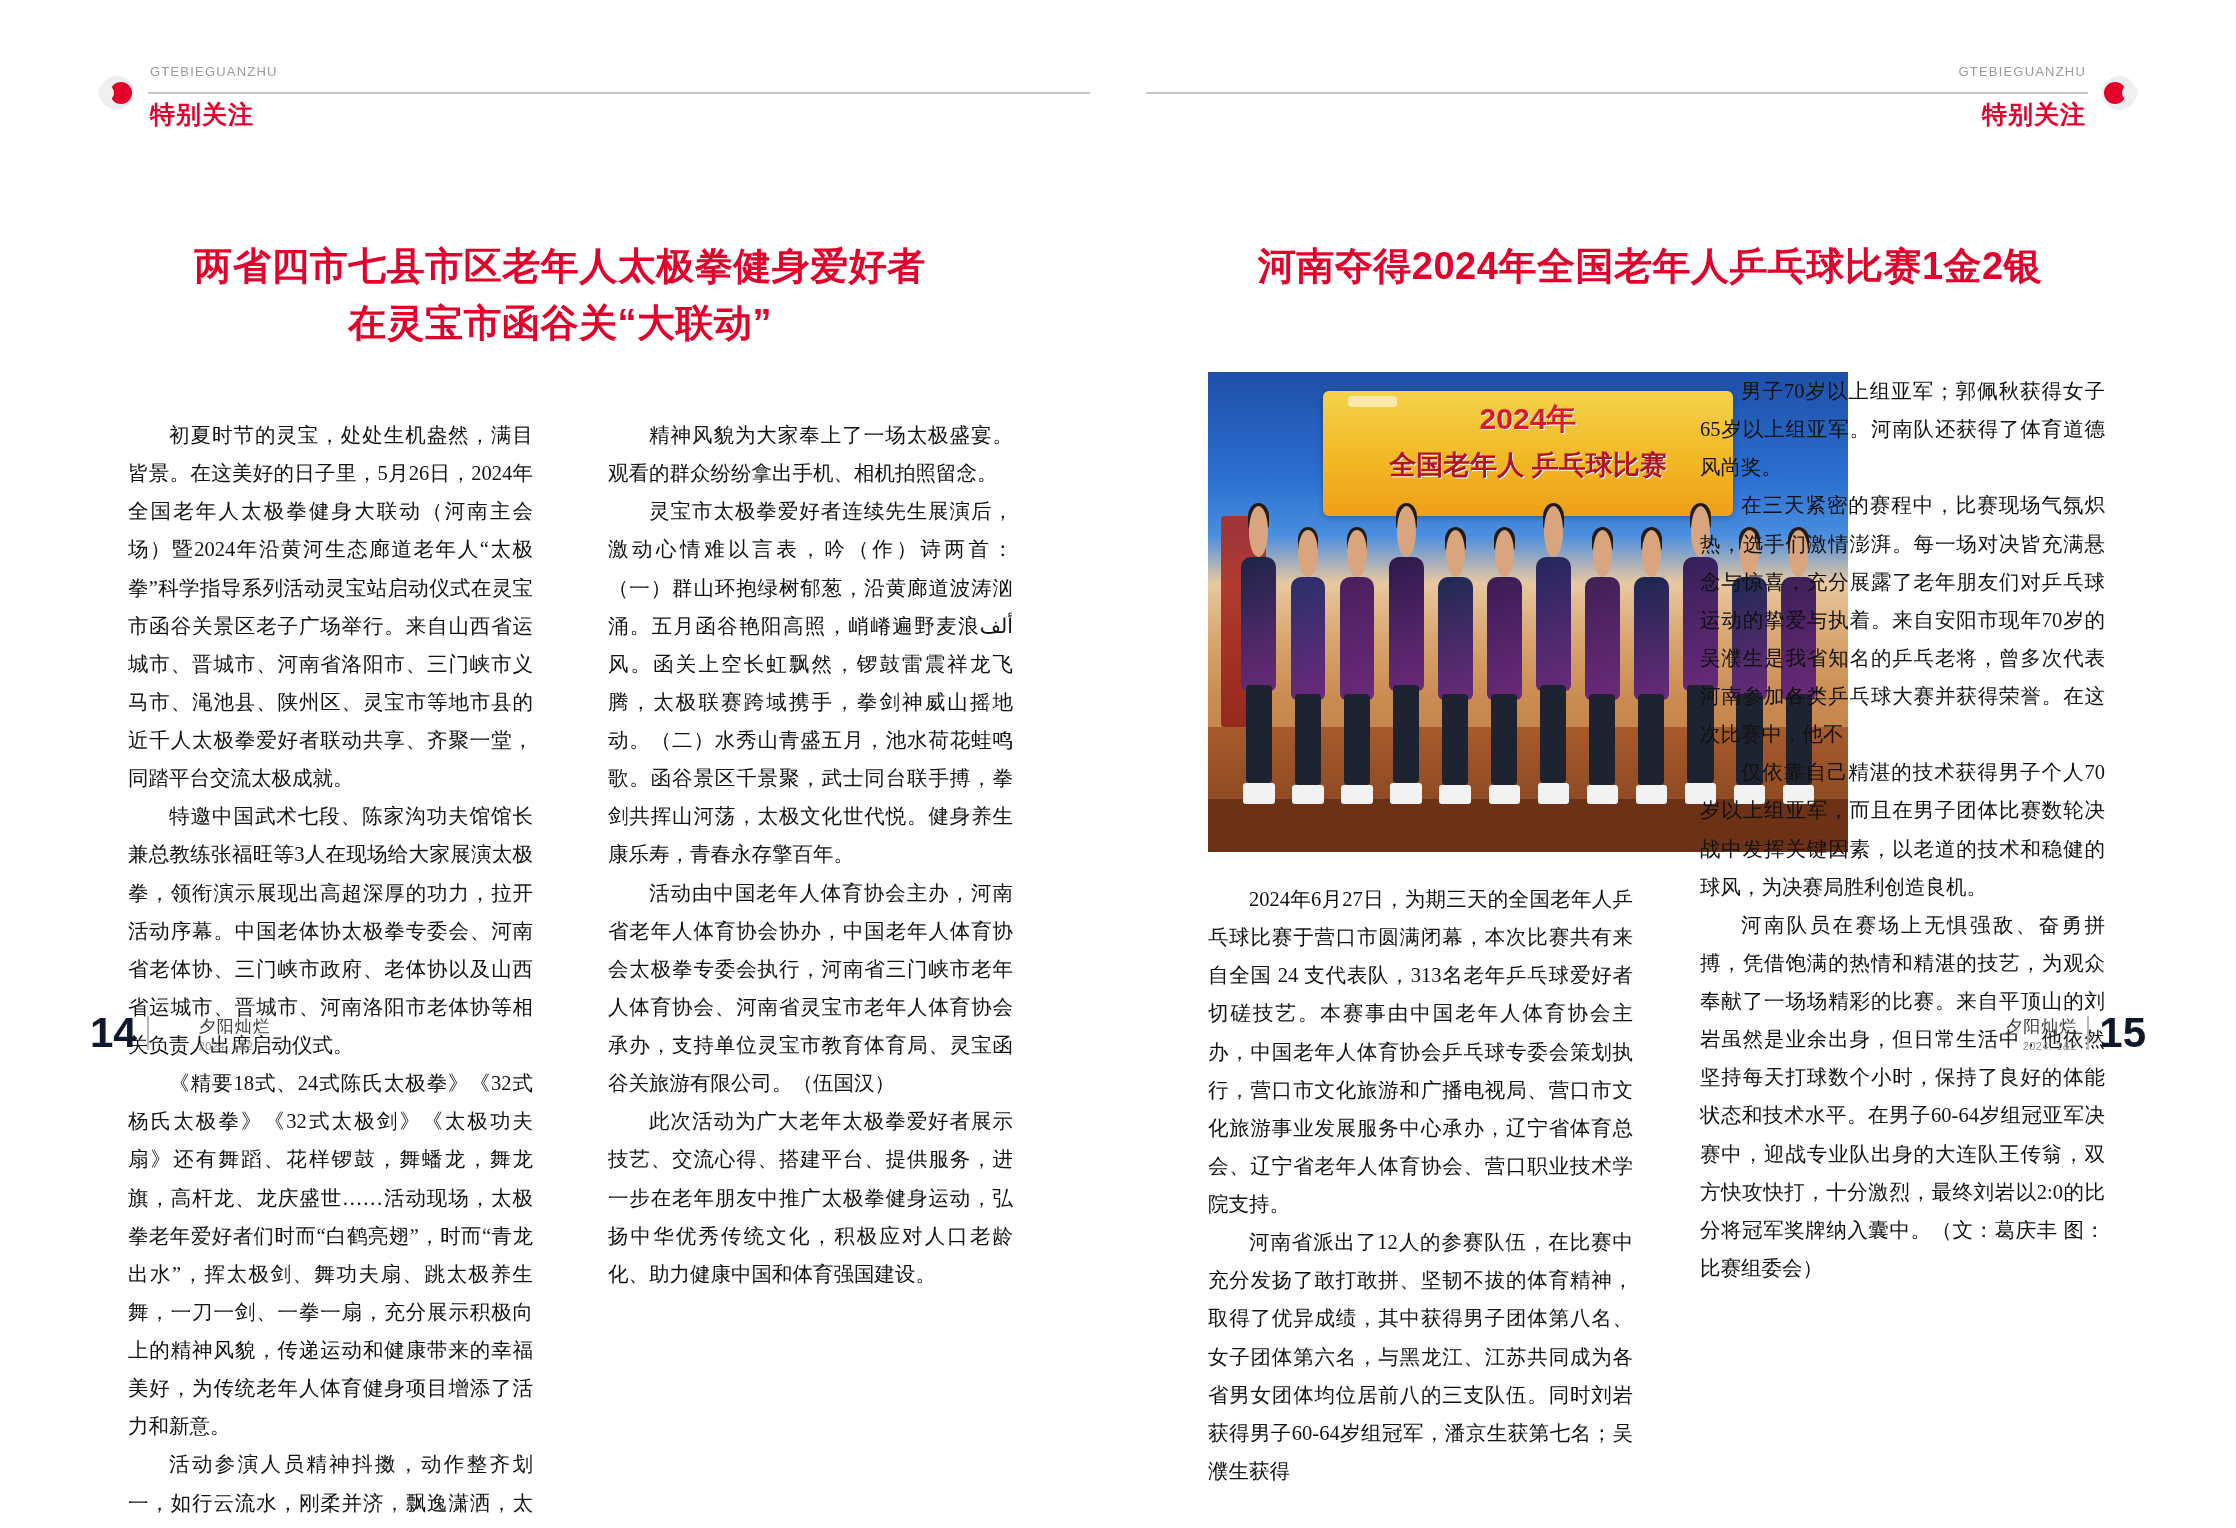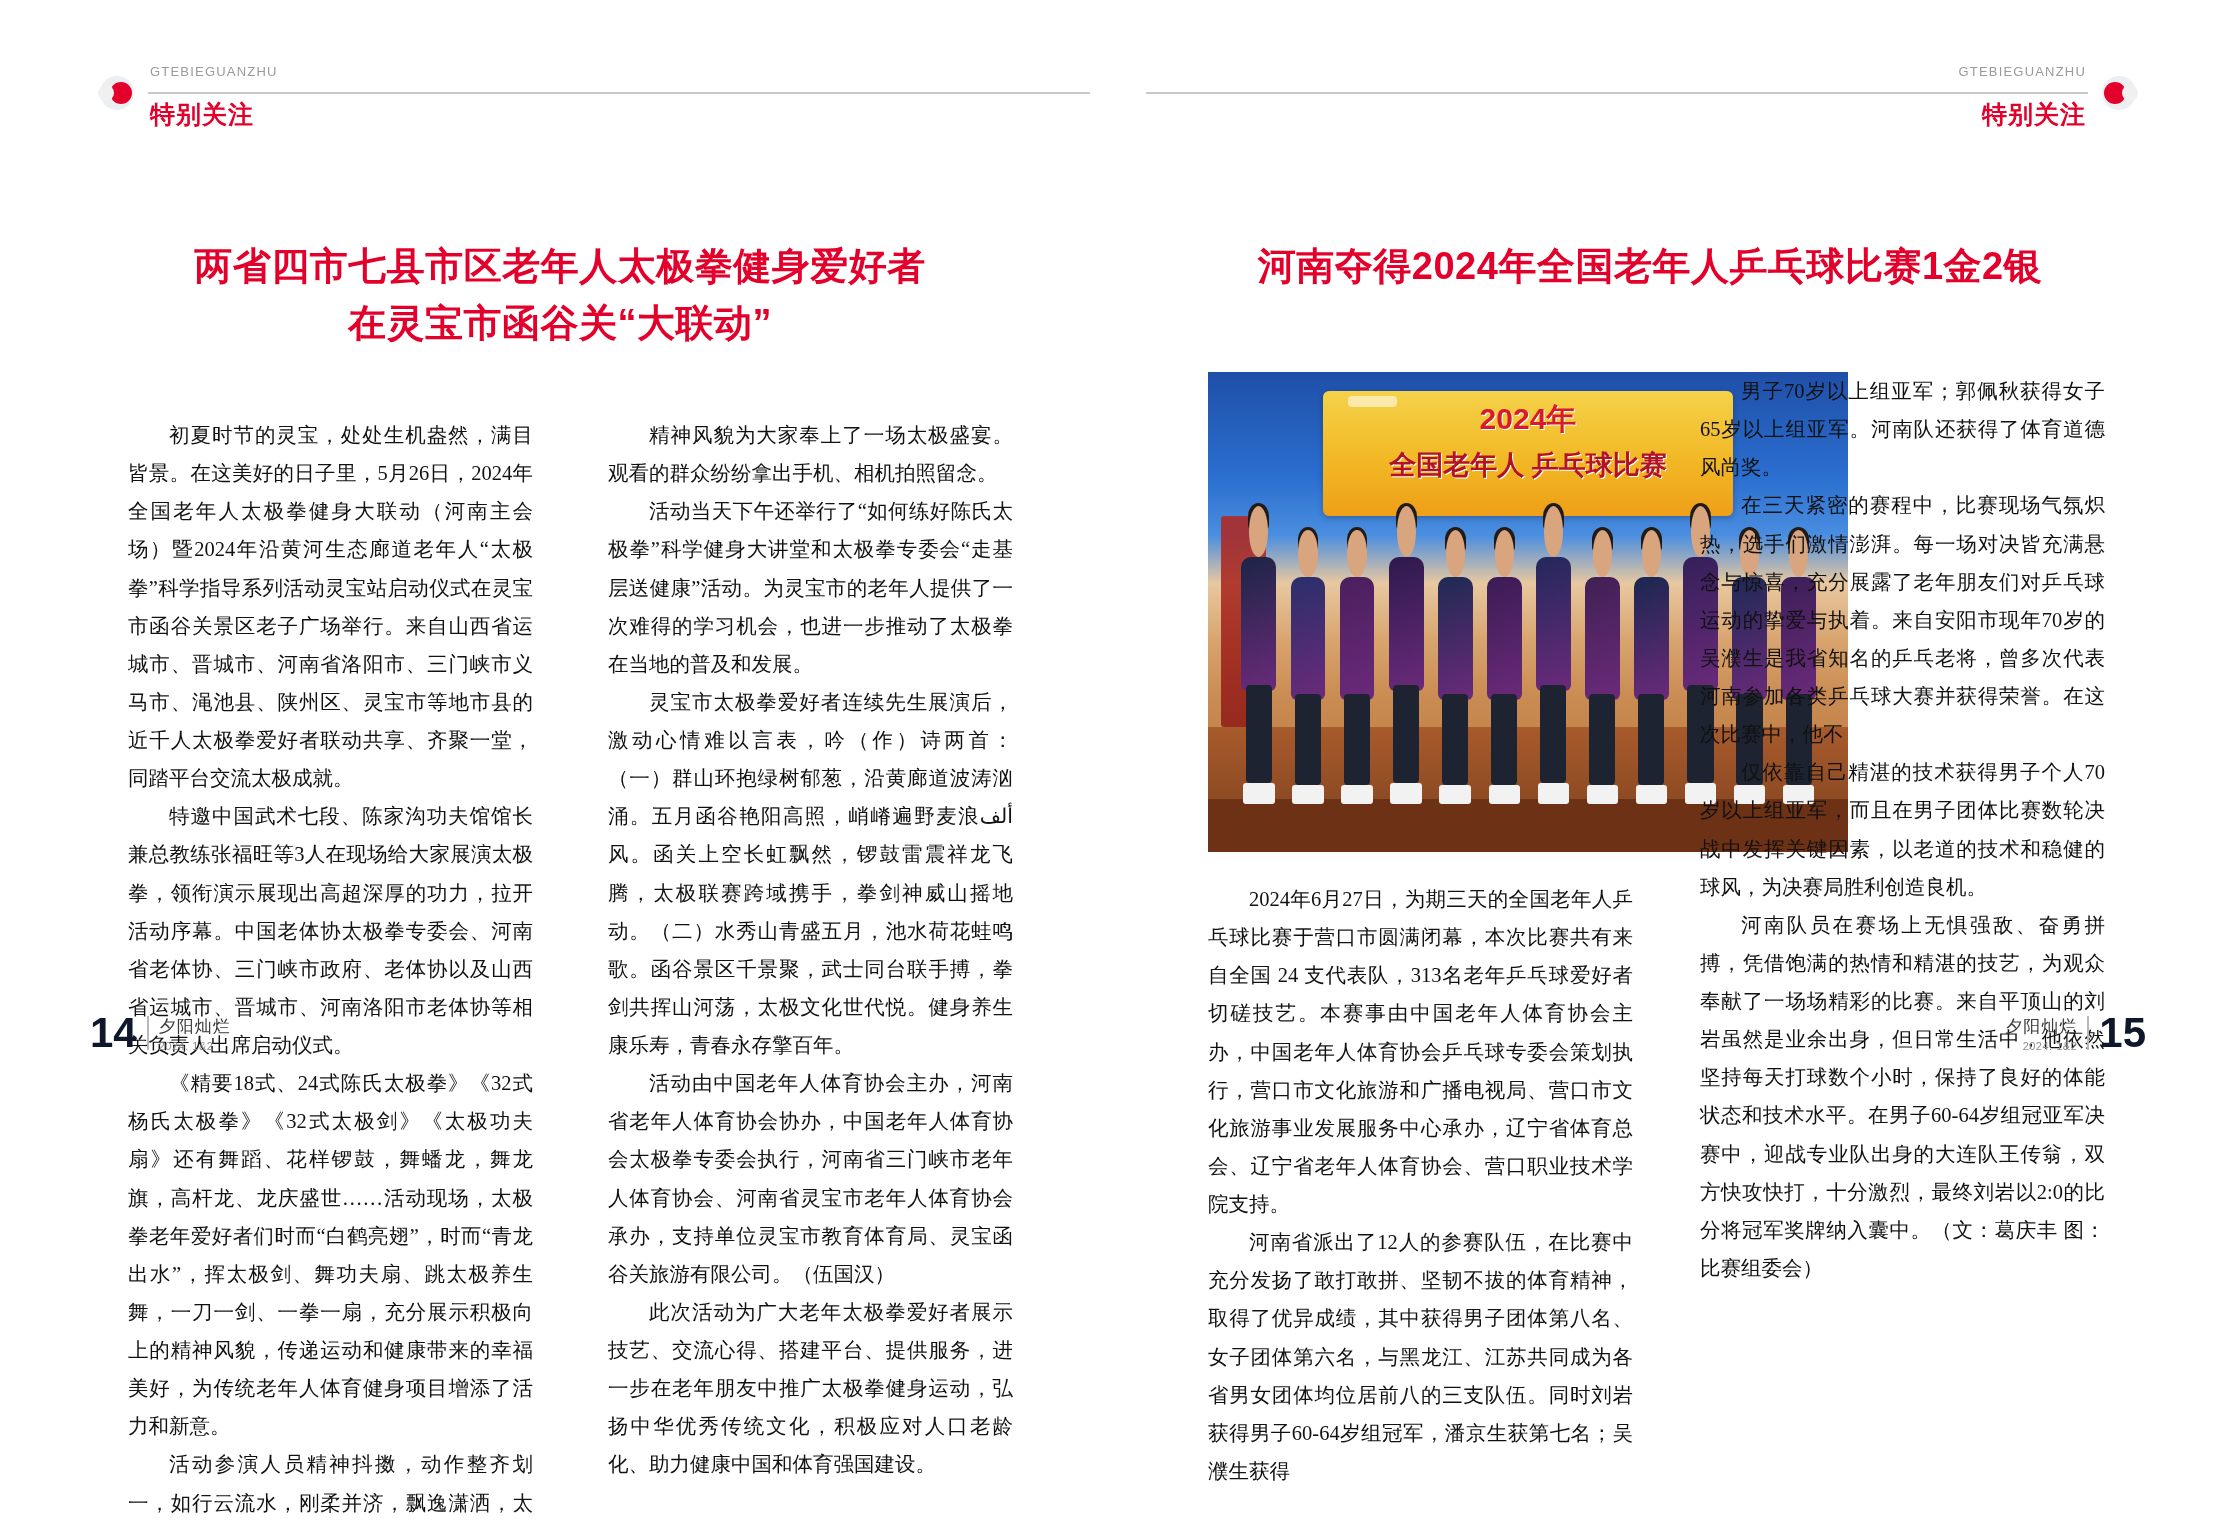--- a/index.html
+++ b/index.html
@@ -97,21 +97,21 @@
   .person .torso{position:absolute;left:10%;top:17%;width:80%;height:45%;border-radius:10px 10px 6px 6px;}
   .person .legs{position:absolute;left:20%;top:60%;width:60%;height:33%;background:#1d2330;border-radius:4px;}
   .person .shoes{position:absolute;left:14%;bottom:0;width:72%;height:7%;background:#f2f2f2;border-radius:3px;}
 
   
   .foot{position:absolute;bottom:64px;height:58px;}
   .foot.left{left:90px;}
   .foot.right{right:90px;text-align:right;}
   .foot .num{font-family:"Liberation Sans",sans-serif;font-weight:bold;font-size:42px;color:#0f172a;line-height:1;}
   .foot .bar{display:inline-block;width:2px;height:34px;background:#b9b9b9;margin:0 10px;vertical-align:-8px;}
-  .foot .mag{display:inline-block;vertical-align:middle;}
+  .foot .mag{display:inline-block;vertical-align:middle;margin-left:40px;}
   .foot .mag .m1{font-family:"Liberation Sans",sans-serif;font-size:17px;color:#3a3a3a;letter-spacing:1px;}
   .foot .mag .m2{font-family:"Liberation Sans",sans-serif;font-size:11px;color:#8c8c8c;letter-spacing:.5px;margin-top:2px;}
   .foot.left .inner,.foot.right .inner{display:flex;align-items:center;}
   .foot.right .inner{justify-content:flex-end;}
 </style>
 </head>
 <body>
 
 <div class="page">
 
@@ -137,21 +137,20 @@
   <div class="title" id="title-right">河南夺得2024年全国老年人乒乓球比赛1金2银</div>
 
   <div class="col" id="col1">
       <p>初夏时节的灵宝，处处生机盎然，满目皆景。在这美好的日子里，5月26日，2024年全国老年人太极拳健身大联动（河南主会场）暨2024年沿黄河生态廊道老年人“太极拳”科学指导系列活动灵宝站启动仪式在灵宝市函谷关景区老子广场举行。来自山西省运城市、晋城市、河南省洛阳市、三门峡市义马市、渑池县、陕州区、灵宝市等地市县的近千人太极拳爱好者联动共享、齐聚一堂，同踏平台交流太极成就。</p>
       <p>特邀中国武术七段、陈家沟功夫馆馆长兼总教练张福旺等3人在现场给大家展演太极拳，领衔演示展现出高超深厚的功力，拉开活动序幕。中国老体协太极拳专委会、河南省老体协、三门峡市政府、老体协以及山西省运城市、晋城市、河南洛阳市老体协等相关负责人出席启动仪式。</p>
       <p>《精要18式、24式陈氏太极拳》《32式杨氏太极拳》《32式太极剑》《太极功夫扇》还有舞蹈、花样锣鼓，舞蟠龙，舞龙旗，高杆龙、龙庆盛世……活动现场，太极拳老年爱好者们时而“白鹤亮翅”，时而“青龙出水”，挥太极剑、舞功夫扇、跳太极养生舞，一刀一剑、一拳一扇，充分展示积极向上的精神风貌，传递运动和健康带来的幸福美好，为传统老年人体育健身项目增添了活力和新意。</p>
       <p>活动参演人员精神抖擞，动作整齐划一，如行云流水，刚柔并济，飘逸潇洒，太极扇铿锵有力，把太极神韵之美展现得淋漓尽致，以良好的</p>
     </div>
   <div class="col" id="col2">
       <p>精神风貌为大家奉上了一场太极盛宴。 观看的群众纷纷拿出手机、相机拍照留念。</p>
-      <p>活动当天下午还举行了“如何练好陈氏太极拳”科学健身大讲堂和太极拳专委会“走基层送健康”活动。为灵宝市的老年人提供了一次难得的学习机会，也进一步推动了太极拳在当地的普及和发展。</p>
       <p>灵宝市太极拳爱好者连续先生展演后，激动心情难以言表，吟（作）诗两首：（一）群山环抱绿树郁葱，沿黄廊道波涛汹涌。五月函谷艳阳高照，峭嵴遍野麦浪ألف风。函关上空长虹飘然，锣鼓雷震祥龙飞腾，太极联赛跨域携手，拳剑神威山摇地动。（二）水秀山青盛五月，池水荷花蛙鸣歌。函谷景区千景聚，武士同台联手搏，拳剑共挥山河荡，太极文化世代悦。健身养生康乐寿，青春永存擎百年。</p>
       <p>活动由中国老年人体育协会主办，河南省老年人体育协会协办，中国老年人体育协会太极拳专委会执行，河南省三门峡市老年人体育协会、河南省灵宝市老年人体育协会承办，支持单位灵宝市教育体育局、灵宝函谷关旅游有限公司。（伍国汉）</p>
       <p>此次活动为广大老年太极拳爱好者展示技艺、交流心得、搭建平台、提供服务，进一步在老年朋友中推广太极拳健身运动，弘扬中华优秀传统文化，积极应对人口老龄化、助力健康中国和体育强国建设。</p>
     </div>
 
   <div class="photo">
     <div class="ph-sky"></div>
     <div class="ph-side"></div>
     <div class="ph-banner">
       <div class="ph-logo"></div>

